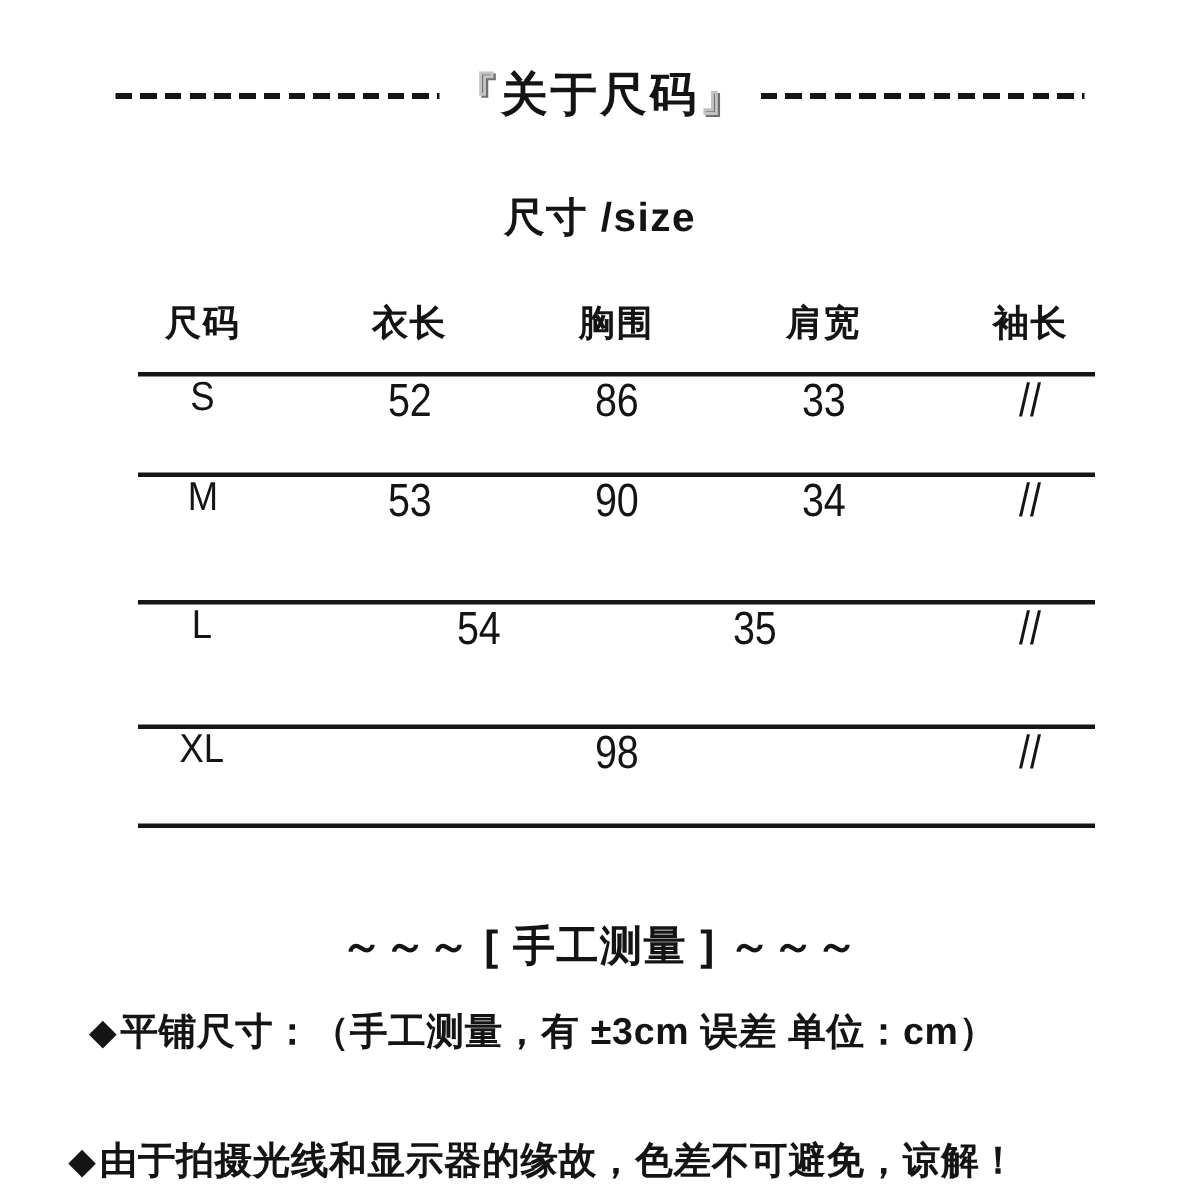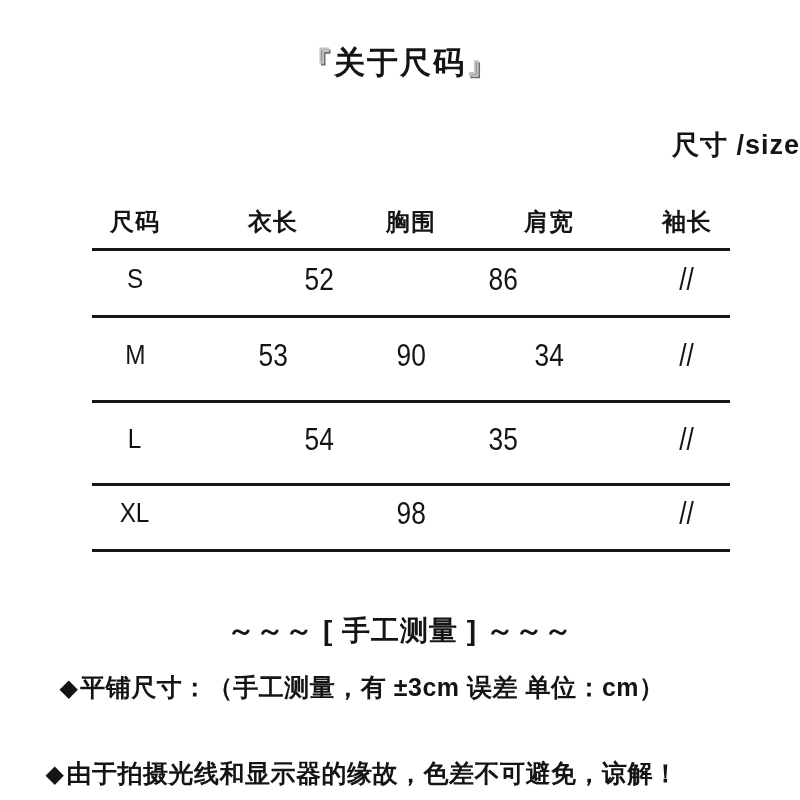--- a/index.html
+++ b/index.html
@@ -6,39 +6,39 @@
   body {
     width: 800px; height: 800px;
     font-family: "Liberation Sans", "DejaVu Sans", sans-serif;
     color: #141414;
   }
   .canvas { position: relative; width: 800px; height: 800px; background: #fff; overflow: hidden; }
 
   
   .title-row {
     position: absolute; top: 44px; left: 0; width: 800px; height: 38px;
-    display: flex; justify-content: center; align-items: center; gap: 8px; flex-direction: column;
+    display: flex; justify-content: center; align-items: center; gap: 8px;
   }
   .dash {
     height: 4px; width: 216px; margin-top: 2px;
     background: repeating-linear-gradient(to right, #151515 0 11px, transparent 11px 16.5px);
   }
   .title-text { font-size: 31px; font-weight: 700; letter-spacing: 2px; white-space: nowrap; }
   .bracket { color: #c3c3c3; text-shadow: 1.5px 1.5px 0 #6f6f6f; font-weight: 700; }
 
   
   .subtitle {
     position: absolute; top: 127px; left: 0; width: 800px;
-    text-align: right; font-size: 27px; font-weight: 600; letter-spacing: 1px;
+    text-align: center; font-size: 27px; font-weight: 600; letter-spacing: 1px;
   }
 
   
   .size-table { position: absolute; left: 92px; top: 204px; width: 638px; }
   .trow {
-    display: flex; justify-content: space-between; align-items: center;
+    display: flex; justify-content: space-between; align-items: flex-start;
     border-bottom: 3px solid #161616; box-sizing: border-box; padding-bottom: 8px;
   }
   .trow .cell { width: 86px; text-align: center; line-height: 1; }
   .trow.theader { height: 47px; font-size: 24px; font-weight: 600; letter-spacing: 1px; }
   .trow.r0 { height: 67px; }
   .trow.r1 { height: 85px; }
   .trow.r2 { height: 83px; }
   .trow.r3 { height: 66px; }
   .sz  { display: inline-block; font-size: 27px; font-weight: 400; transform: scaleX(.9);  transform-origin: center bottom; }
   .num { display: inline-block; font-size: 31px; font-weight: 400; transform: scaleX(.85); transform-origin: center bottom; }
@@ -76,20 +76,21 @@
       <div class="cell">衣长</div>
       <div class="cell">胸围</div>
       <div class="cell">肩宽</div>
       <div class="cell">袖长</div>
     </div>
 
     <div class="trow r0">
       <div class="cell"><span class="sz">S</span></div>
       <div class="cell"><span class="num">52</span></div>
       <div class="cell"><span class="num">86</span></div>
+      <div class="cell"><span class="num">33</span></div>
       <div class="cell"><span class="num">//</span></div>
     </div>
 
     <div class="trow r1">
       <div class="cell"><span class="sz">M</span></div>
       <div class="cell"><span class="num">53</span></div>
       <div class="cell"><span class="num">90</span></div>
       <div class="cell"><span class="num">34</span></div>
       <div class="cell"><span class="num">//</span></div>
     </div>

